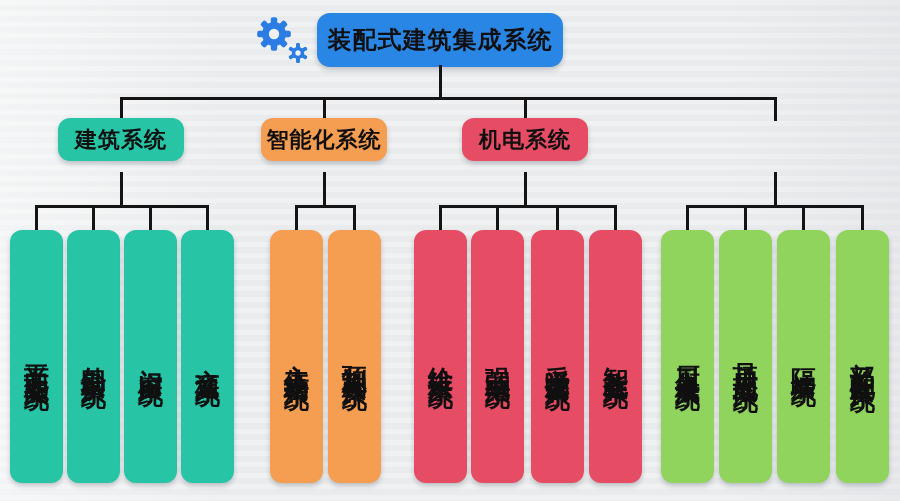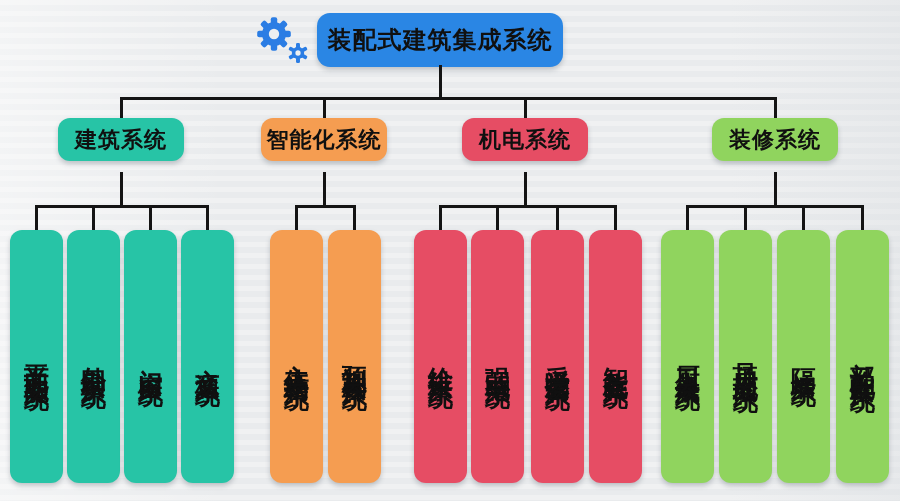--- a/index.html
+++ b/index.html
@@ -116,21 +116,20 @@
   <div class="line vline" style="left:438.5px; top:65px; height:35px;"></div>
   <div class="line hline" style="left:119.5px; top:97px; width:657px;"></div>
   <div class="line vline" style="left:119.5px; top:97px; height:24px;"></div>
   <div class="line vline" style="left:322.5px; top:97px; height:24px;"></div>
   <div class="line vline" style="left:523.5px; top:97px; height:24px;"></div>
   <div class="line vline" style="left:773.5px; top:97px; height:24px;"></div>
 
   <div class="node branch-node" style="left: 58px; background: rgb(39, 196, 166);">建筑系统</div>
   <div class="node branch-node" style="left: 261px; background: rgb(245, 157, 81);">智能化系统</div>
   <div class="node branch-node" style="left: 462px; background: rgb(230, 77, 100);">机电系统</div>
-  <div class="node branch-node" style="left: 712px; background: rgb(144, 212, 94);">装修系统</div>
 
   <div class="line vline" style="left:119.5px; top:172px; height:36px;"></div>
   <div class="line hline" style="left:35px; top:205px; width:174px;"></div>
   <div class="line vline" style="left:35px;  top:205px; height:28px;"></div>
   <div class="line vline" style="left:92px;  top:205px; height:28px;"></div>
   <div class="line vline" style="left:149px; top:205px; height:28px;"></div>
   <div class="line vline" style="left:206px; top:205px; height:28px;"></div>
 
   <div class="line vline" style="left:322.5px; top:172px; height:36px;"></div>
   <div class="line hline" style="left:295px; top:205px; width:61px;"></div>

